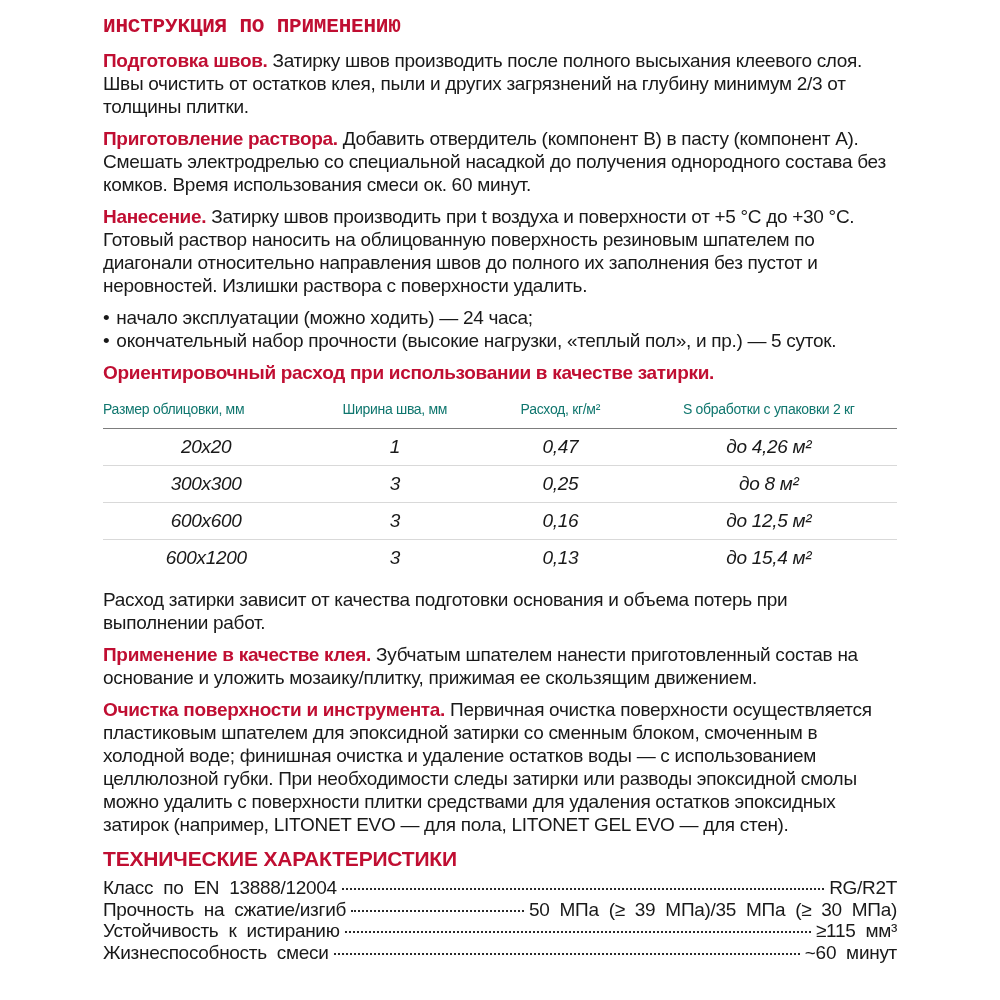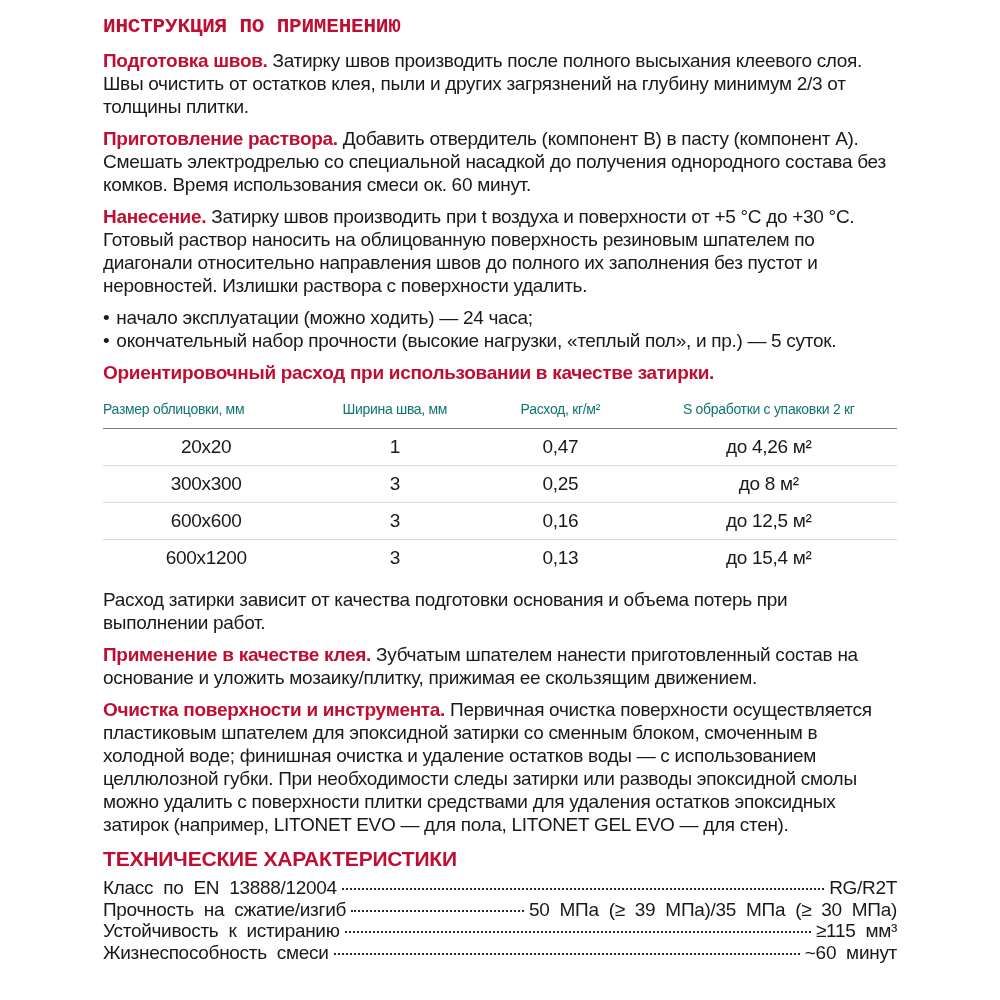--- a/index.html
+++ b/index.html
@@ -40,21 +40,21 @@
   }
   table.consumption th {
     font-weight: normal; font-size: 14px; color: #0f766e;
     text-align: center; padding: 4px 0 8px 0;
     border-bottom: 1px solid #7d7d7d;
     height: 22px; vertical-align: middle;
   }
   table.consumption th.first { text-align: left; }
   table.consumption td {
     font-size: 19px; text-align: center; height: 34px;
-    border-bottom: 1px solid #d9d9d9; vertical-align: middle;
+    border-bottom: 1px solid #d9d9d9; vertical-align: middle; font-style: italic;
   }
   table.consumption tr:last-child td { border-bottom: none; }
   col.c1 { width: 26%; } col.c2 { width: 21.5%; }
   col.c3 { width: 20.2%; } col.c4 { width: 32.3%; }
   .tech-title {
     font-size: 21px; font-weight: bold; color: var(--accent);
     margin: 2px 0 6px 0; line-height: 25px; letter-spacing: -0.2px;
   }
   .spec-row {
     display: flex; align-items: baseline;

